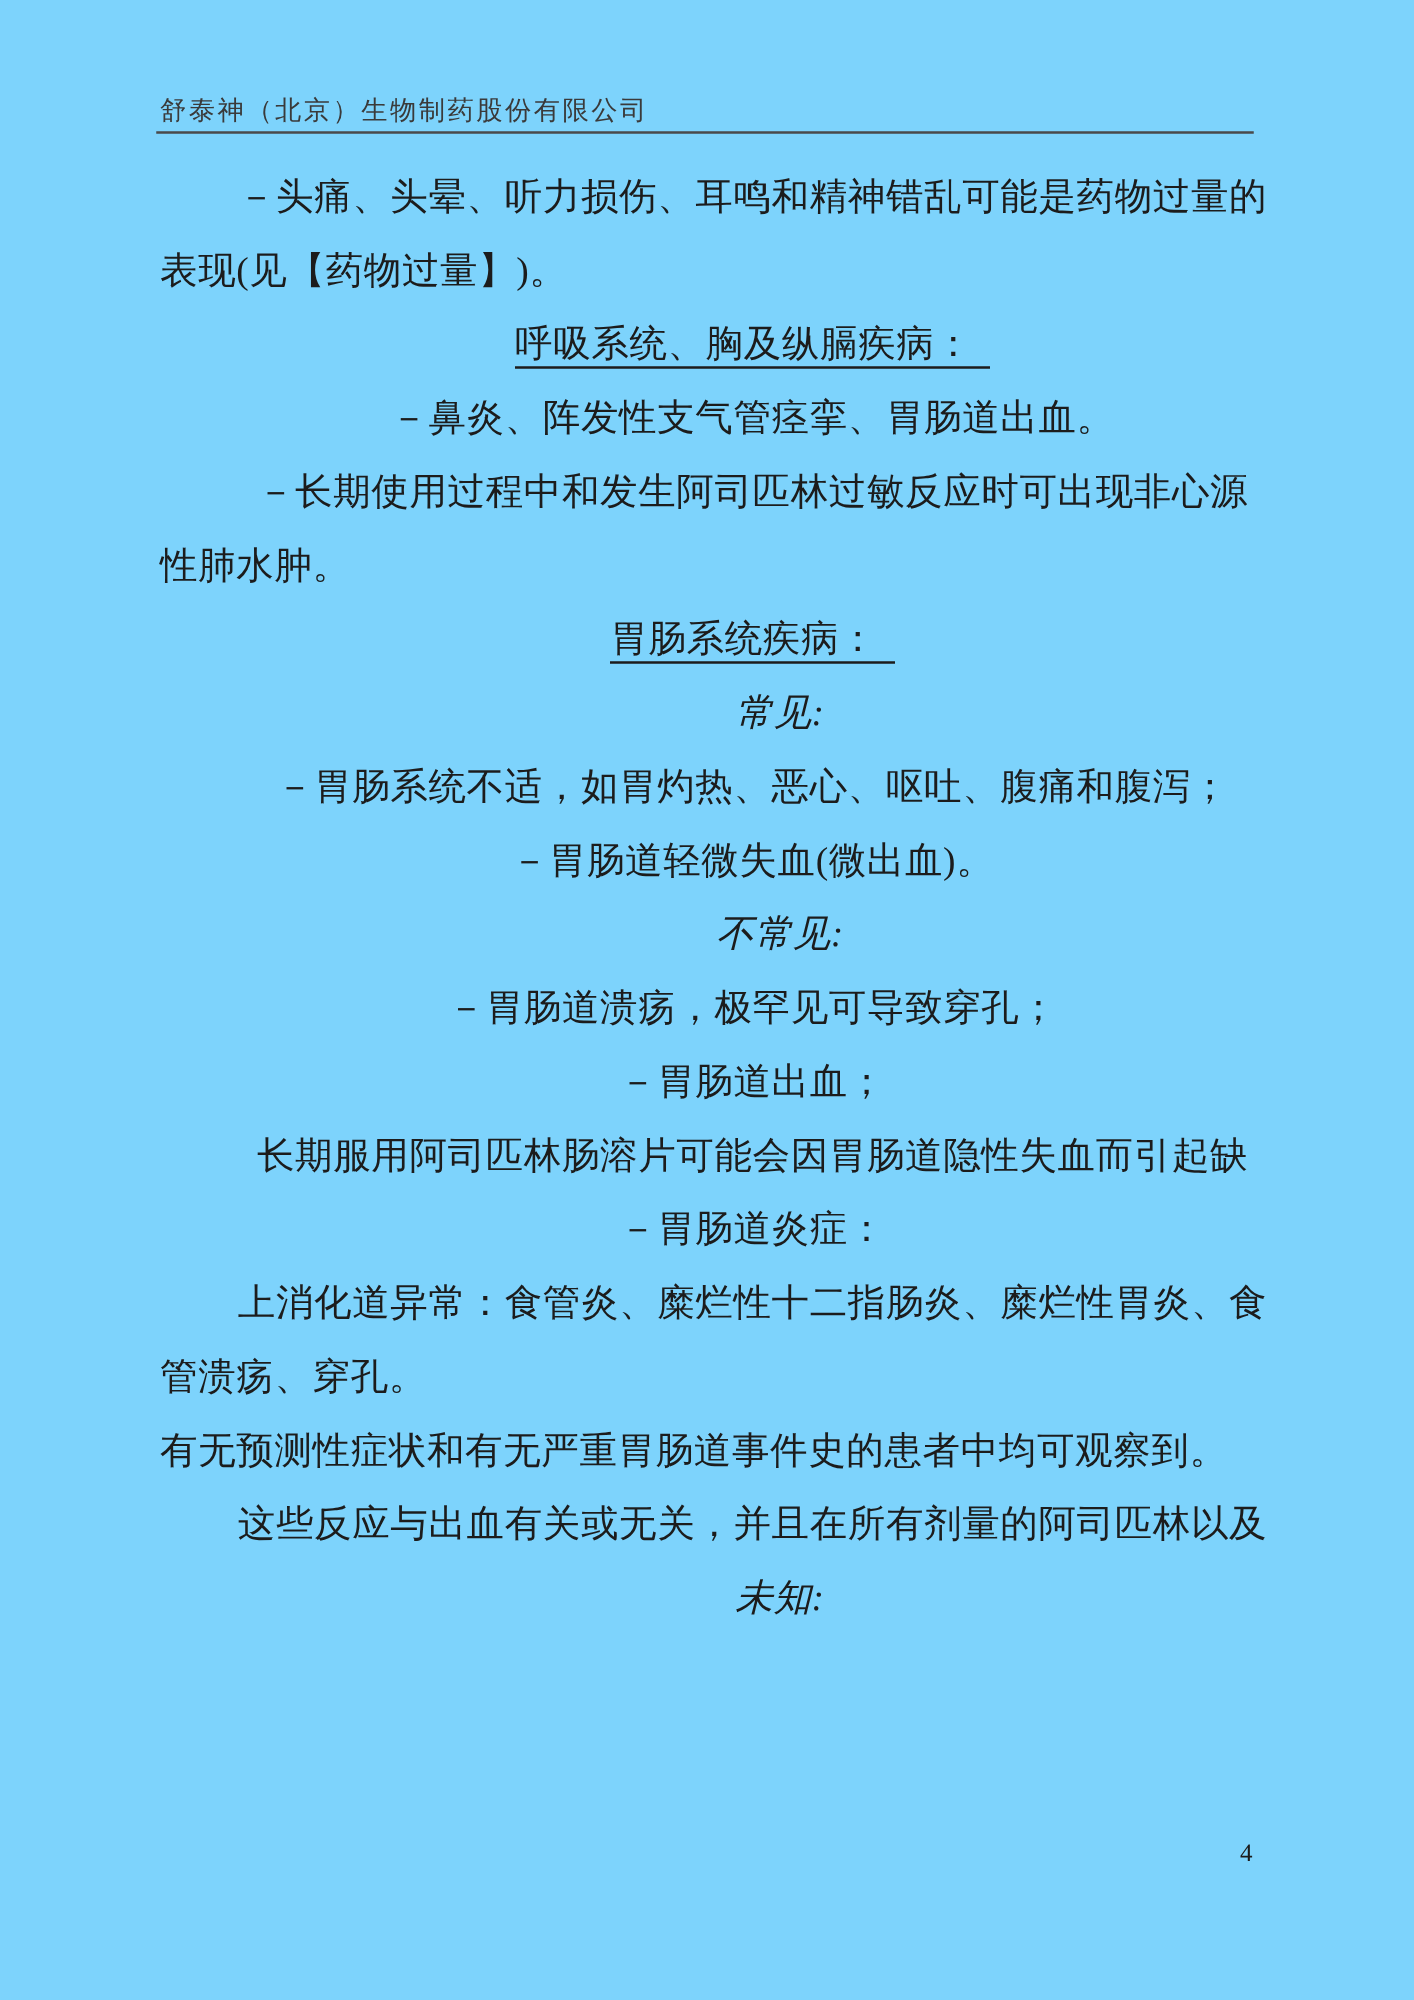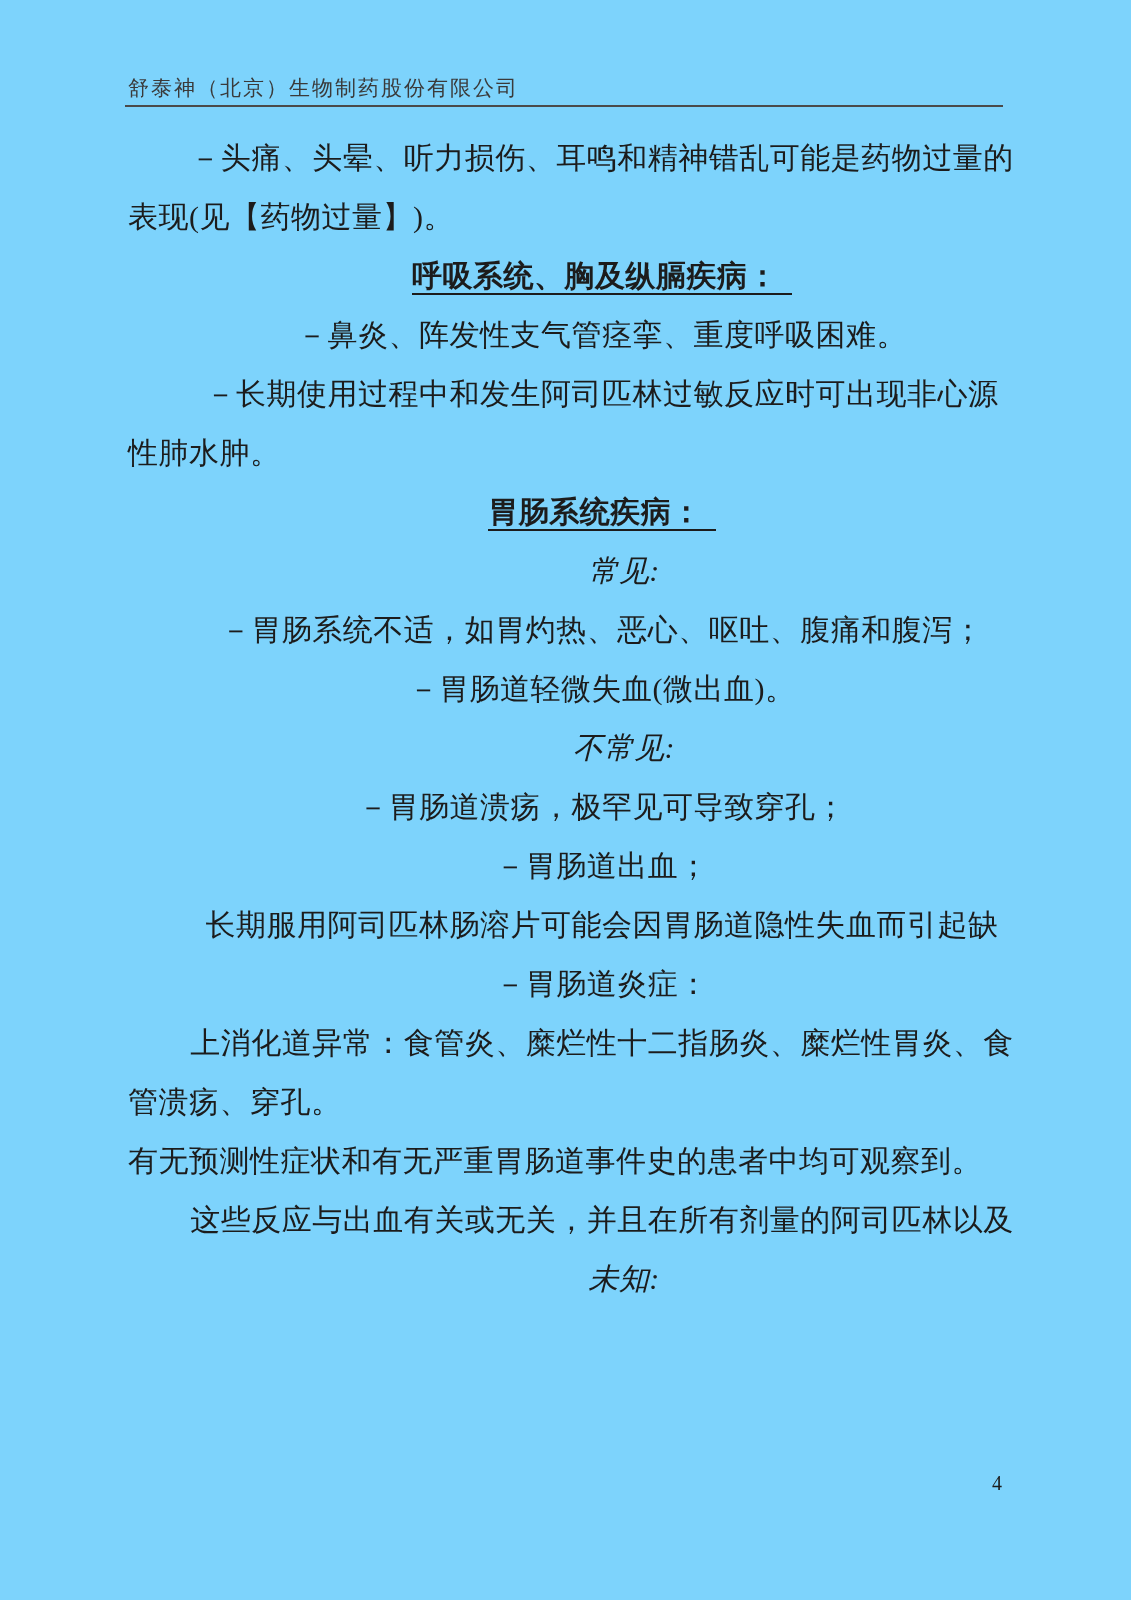--- a/index.html
+++ b/index.html
@@ -38,21 +38,21 @@
   .line {
     height: 59px;
     line-height: 59px;
     font-size: 30px;
     letter-spacing: 0.5px;
     white-space: nowrap;
   }
   .line.indent { padding-left: 60px; text-align: center; }
   .bold { font-weight: normal; }
   .heading-text {
-    font-weight: bold;
+    font-weight: normal;
     border-bottom: 2px solid #1c1c1c;
     padding-right: 14px;
     padding-bottom: 1px;
   }
   .kai-italic { font-style: italic; margin-left: 44px; }
   .page-number {
     position: absolute;
     left: 992px;
     top: 1472px;
     font-size: 20px;
@@ -63,21 +63,21 @@
 <body>
 
 <div class="page">
   <div class="header">舒泰神（北京）生物制药股份有限公司</div>
   <div class="header-rule"></div>
 
   <div class="content">
       <div class="line indent"><span>－头痛、头晕、听力损伤、耳鸣和精神错乱可能是药物过量的</span></div>
       <div class="line"><span>表现(见</span><span class="bold">【药物过量】</span><span>)。</span></div>
       <div class="line indent"><span class="heading-text">呼吸系统、胸及纵膈疾病：</span></div>
-      <div class="line indent"><span>－鼻炎、阵发性支气管痉挛、重度呼吸困难。</span></div>
+      <div class="line indent"><span>－鼻炎、阵发性支气管痉挛、胃肠道出血。</span></div>
       <div class="line indent"><span>－长期使用过程中和发生阿司匹林过敏反应时可出现非心源</span></div>
       <div class="line"><span>性肺水肿。</span></div>
       <div class="line indent"><span class="heading-text">胃肠系统疾病：</span></div>
       <div class="line indent"><span class="kai-italic">常见:</span></div>
       <div class="line indent"><span>－胃肠系统不适，如胃灼热、恶心、呕吐、腹痛和腹泻；</span></div>
       <div class="line indent"><span>－胃肠道轻微失血(微出血)。</span></div>
       <div class="line indent"><span class="kai-italic">不常见:</span></div>
       <div class="line indent"><span>－胃肠道溃疡，极罕见可导致穿孔；</span></div>
       <div class="line indent"><span>－胃肠道出血；</span></div>
       <div class="line indent"><span>长期服用阿司匹林肠溶片可能会因胃肠道隐性失血而引起缺</span></div>

